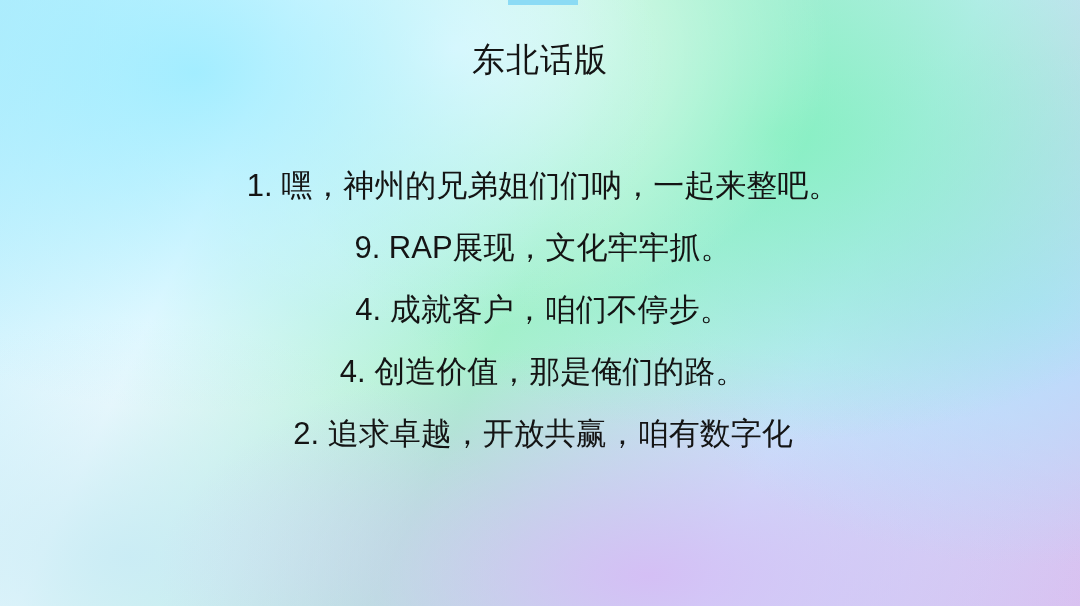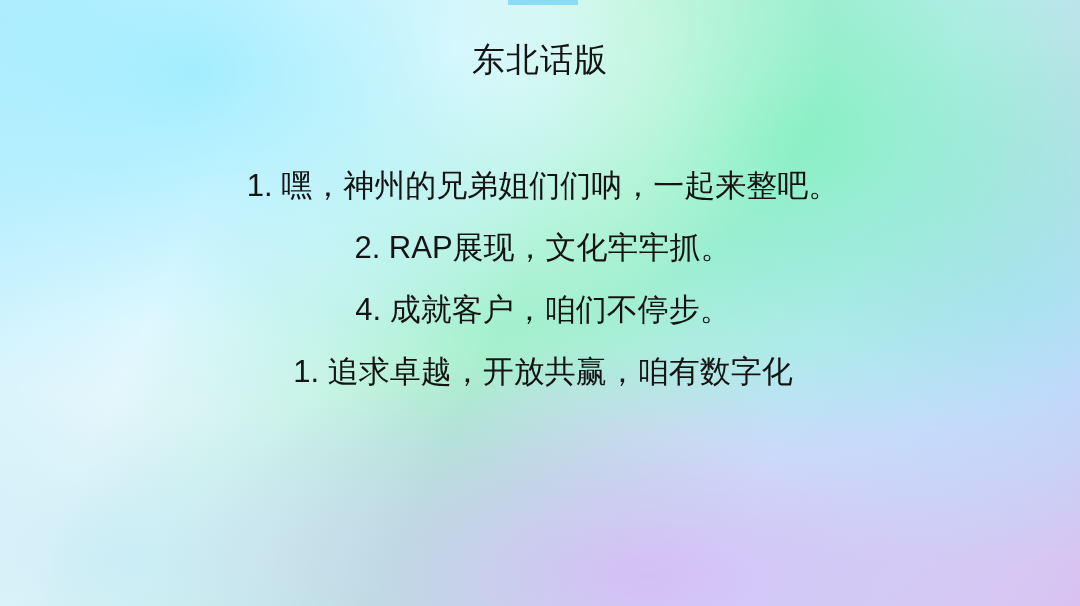--- a/index.html
+++ b/index.html
@@ -78,19 +78,20 @@
 <body>
 
 <div id="slide">
 
   <div class="top-accent"></div>
 
   <div class="title">东北话版</div>
 
   <div class="lines">
     <div class="line">1. 嘿，神州的兄弟姐们们呐，一起来整吧。</div>
-    <div class="line">2. RAP展现，文化牢牢抓。</div>
+    <div class="line">9. RAP展现，文化牢牢抓。</div>
     <div class="line">4. 成就客户，咱们不停步。</div>
-    <div class="line">1. 追求卓越，开放共赢，咱有数字化</div>
+    <div class="line">4. 创造价值，那是俺们的路。</div>
+    <div class="line">2. 追求卓越，开放共赢，咱有数字化</div>
 
   </div>
 
 </div>
 
 </body></html>

